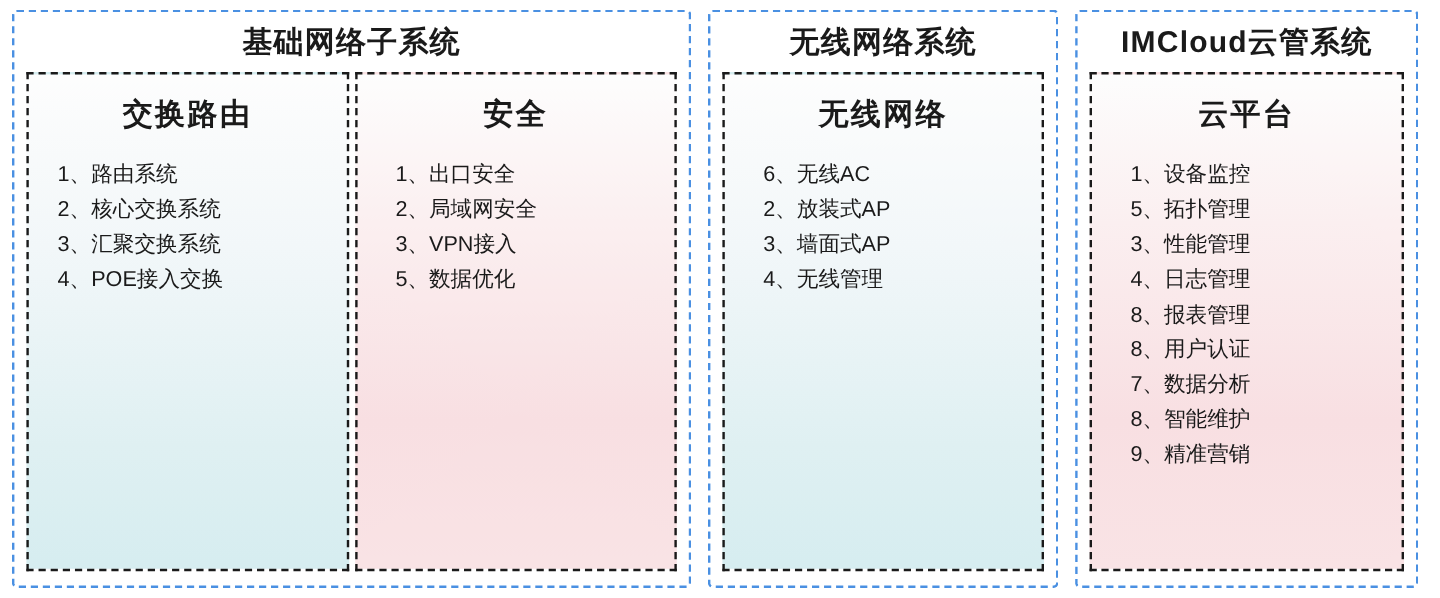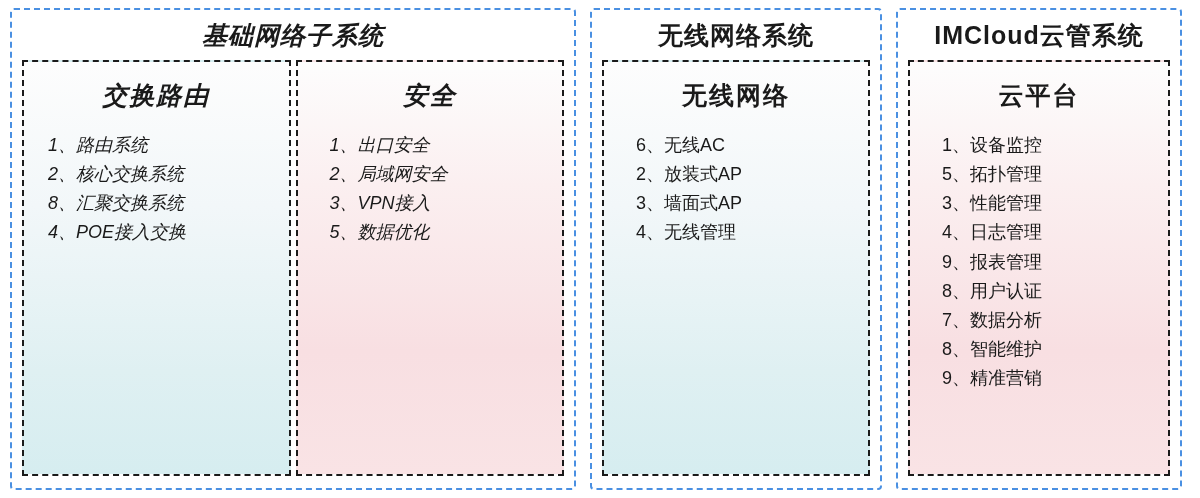--- a/index.html
+++ b/index.html
@@ -28,21 +28,21 @@
   
   .group {
     border: 2px dashed #4a90e2;
     border-radius: 4px;
     box-sizing: border-box;
     display: flex;
     flex-direction: column;
     background: #ffffff;
     padding: 6px 10px 12px 10px;
   }
-  .group-1 { flex: 0 0 566px; font-style: italic; }
+  .group-1 { flex: 0 0 566px; }
   .group-2 { flex: 0 0 292px; }
   .group-3 { flex: 0 0 286px; }
 
   .group-title {
     text-align: center;
     font-weight: bold;
     font-size: 25px;
     color: #1a1a1a;
     letter-spacing: 1px;
     margin: 6px 0 10px 0;
@@ -103,21 +103,21 @@
 
   <section class="group group-1">
     <h2 class="group-title">基础网络子系统</h2>
     <div class="group-body">
 
       <div class="panel panel-blue">
         <h3 class="panel-title">交换路由</h3>
         <ul class="panel-list">
           <li>1、路由系统</li>
           <li>2、核心交换系统</li>
-          <li>8、汇聚交换系统</li>
+          <li>3、汇聚交换系统</li>
           <li>4、POE接入交换</li>
         </ul>
       </div>
 
       <div class="panel panel-pink">
         <h3 class="panel-title">安全</h3>
         <ul class="panel-list wide-indent">
           <li>1、出口安全</li>
           <li>2、局域网安全</li>
           <li>3、VPN接入</li>
@@ -146,21 +146,21 @@
   <section class="group group-3">
     <h2 class="group-title">IMCloud云管系统</h2>
     <div class="group-body">
       <div class="panel panel-pink">
         <h3 class="panel-title">云平台</h3>
         <ul class="panel-list wide-indent">
           <li>1、设备监控</li>
           <li>5、拓扑管理</li>
           <li>3、性能管理</li>
           <li>4、日志管理</li>
-          <li>9、报表管理</li>
+          <li>8、报表管理</li>
           <li>8、用户认证</li>
           <li>7、数据分析</li>
           <li>8、智能维护</li>
           <li>9、精准营销</li>
         </ul>
       </div>
     </div>
   </section>
 
 </div>

